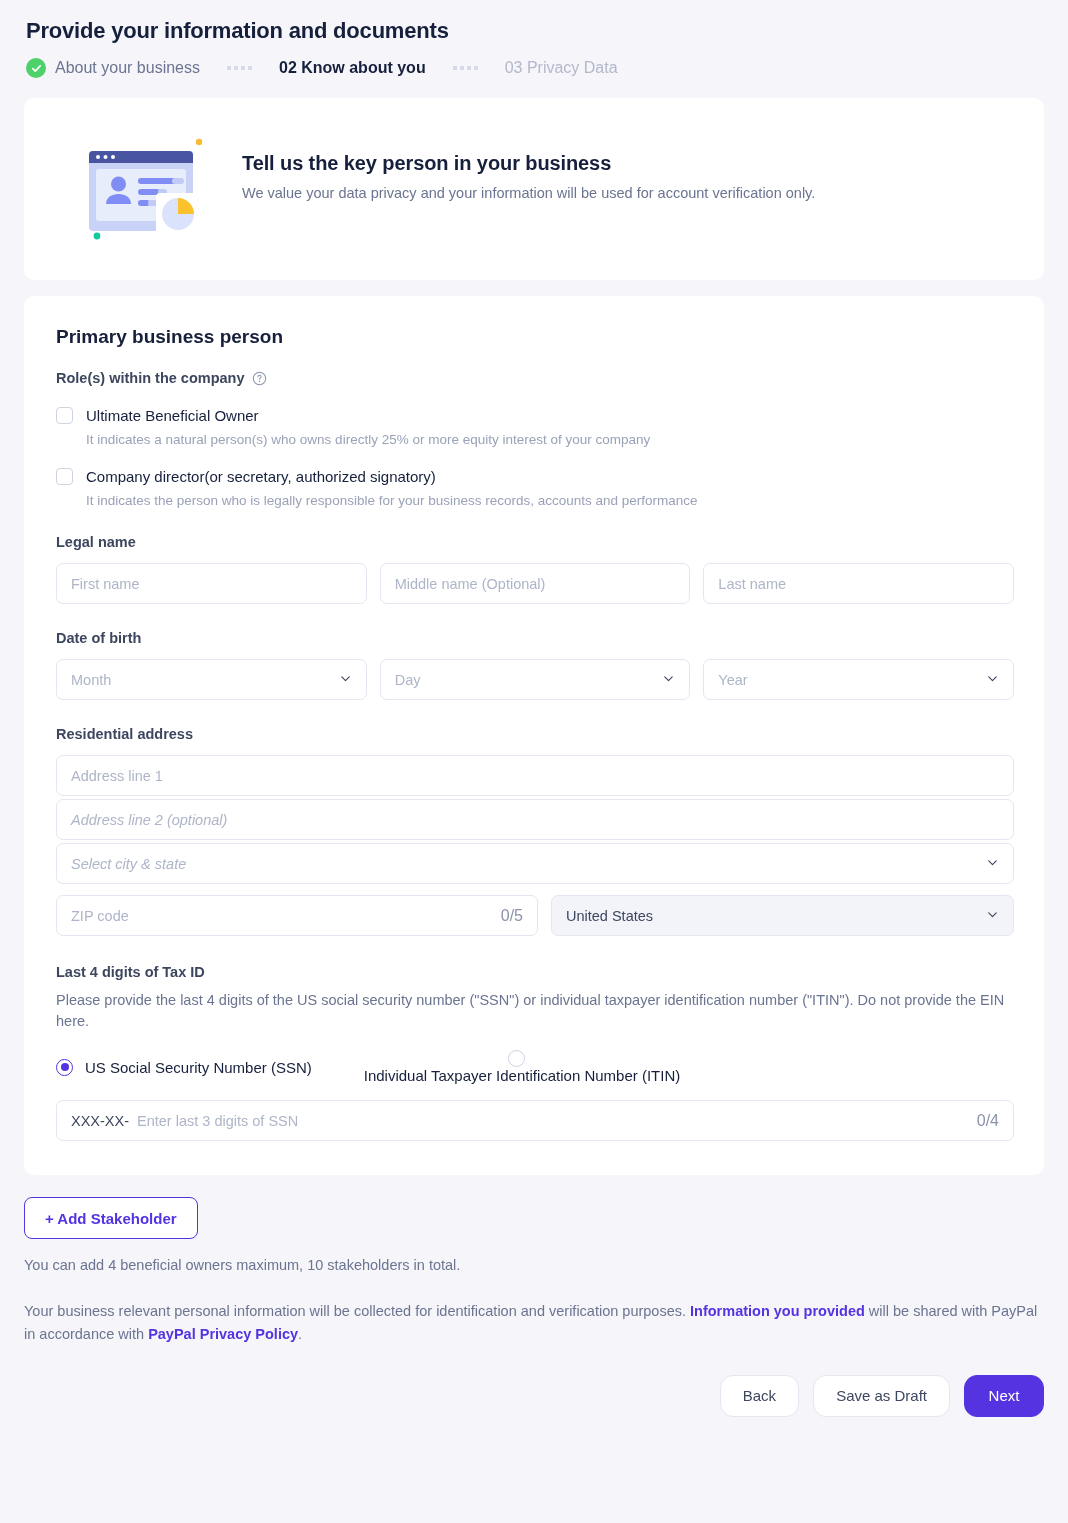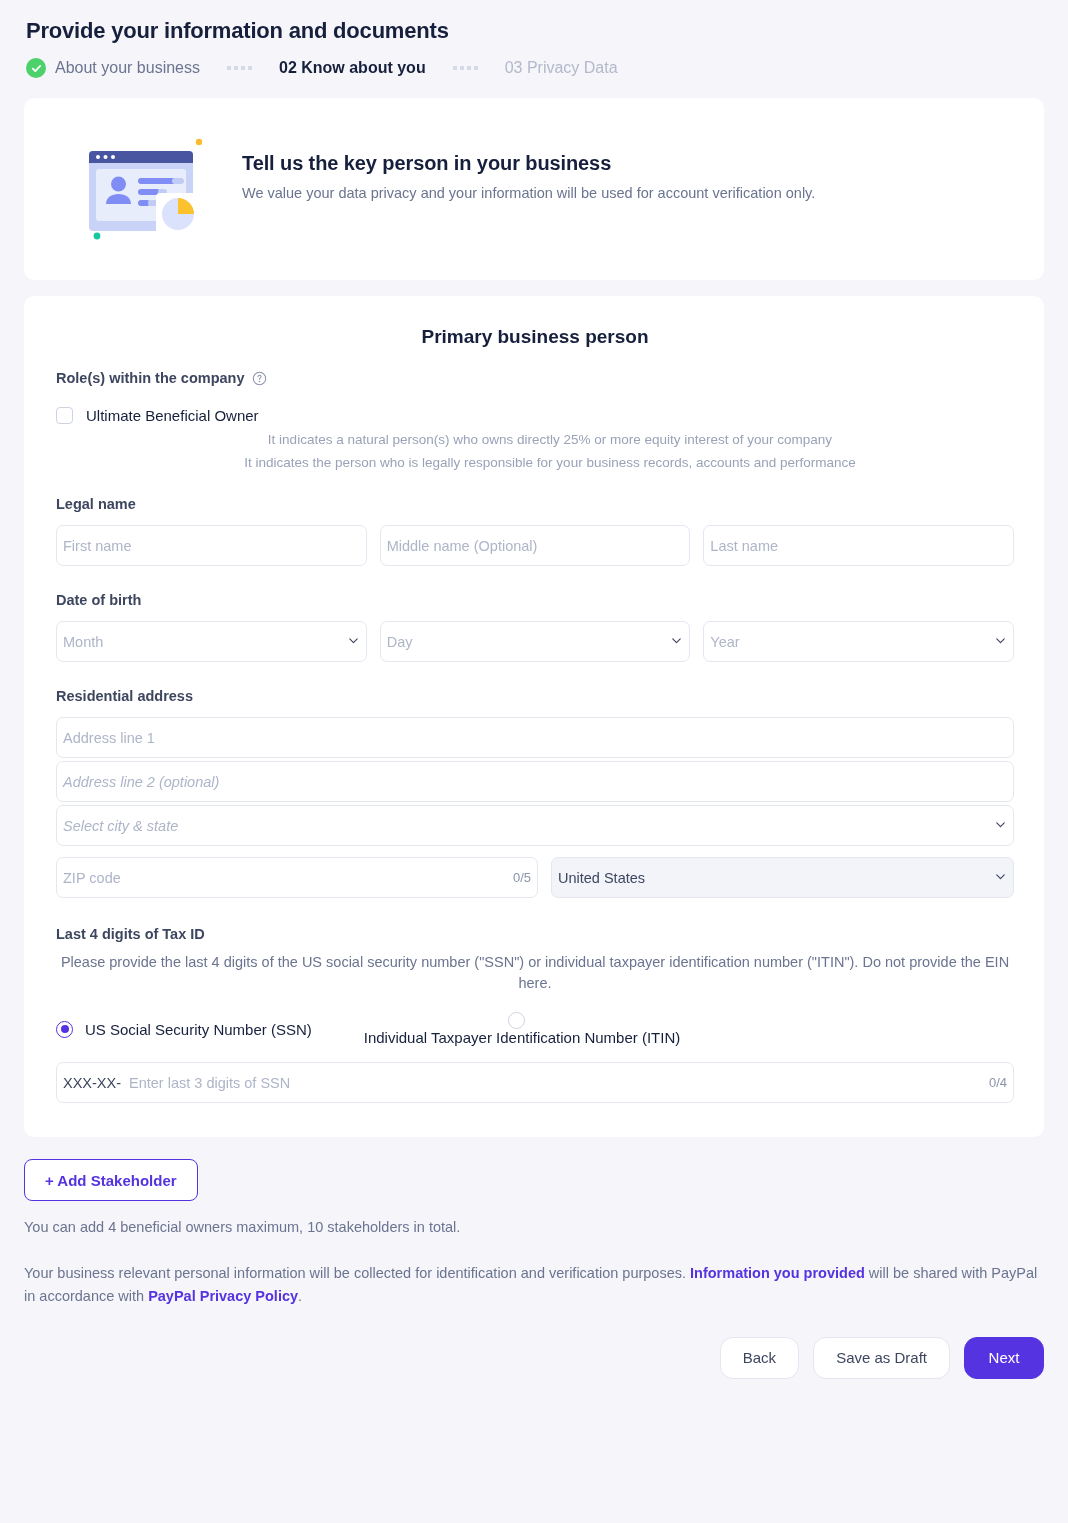--- a/index.html
+++ b/index.html
@@ -44,21 +44,21 @@
     width: 4px; height: 4px; background: #d6dae6; display: block;
   }
 
   
   .card {
     background: #ffffff;
     border-radius: 10px;
     margin: 0 24px;
   }
   .card.intro { margin-top: 20px; padding: 26px 30px 30px 30px; display: flex; align-items: flex-start; }
-  .card.form  { margin-top: 16px; padding: 30px 30px 34px 30px; text-align: center; }
+  .card.form  { margin-top: 16px; padding: 30px 30px 34px 30px; }
 
   
   .illus { width: 140px; height: 118px; position: relative; flex: none; margin: 8px 22px 0 26px; }
   .illus svg { display: block; }
 
   .intro-text { padding-top: 28px; }
   .intro-title {
     font-size: 20px; font-weight: bold; color: #16203c; letter-spacing: -0.1px;
   }
   .intro-sub {
@@ -91,29 +91,29 @@
   .group .field-label { margin-bottom: 13px; }
 
   .row { display: flex; gap: 13px; }
   .inp {
     flex: 1;
     height: 41px;
     border: 1px solid #e4e7f0;
     border-radius: 7px;
     background: #fff;
     display: flex; align-items: center;
-    padding: 0 6px;
+    padding: 0 14px;
     font-size: 14.5px;
     color: #aeb5c8;
     position: relative;
   }
   .inp + .inp { }
   .inp.stack { margin-top: 3px; font-style: italic; }
   .inp .caret { margin-left: auto; }
-  .inp .counter { margin-left: auto; font-size: 13px; color: #8b93ab; }
+  .inp .counter { margin-left: auto; font-size: 16px; color: #8b93ab; }
   .inp.disabled { background: #f2f4f9; color: #3d465f; }
   .inp .val { color: #3d465f; }
   .inp .prefix { color: #3d465f; margin-right: 8px; }
 
   .row-zip { display: flex; gap: 13px; margin-top: 11px; }
   .row-zip .zip { flex: 0 0 482px; }
   .row-zip .country { flex: 1; }
 
   
   .tax { margin-top: 28px; padding-left: 2px; }
@@ -260,20 +260,24 @@
         </svg>
       </span>
     </div>
 
     <div class="check-row">
       <span class="checkbox"></span>
       <span class="check-label">Ultimate Beneficial Owner</span>
     </div>
     <div class="check-hint">It indicates a natural person(s) who owns directly 25% or more equity interest of your company</div>
 
+    <div class="check-row">
+      <span class="checkbox"></span>
+      <span class="check-label">Company director(or secretary, authorized signatory)</span>
+    </div>
     <div class="check-hint">It indicates the person who is legally responsible for your business records, accounts and performance</div>
   </div>
 
   <div class="group">
     <div class="field-label">Legal name</div>
     <div class="row">
       <div class="inp">
         <span>First name</span>
       </div>
       <div class="inp">

